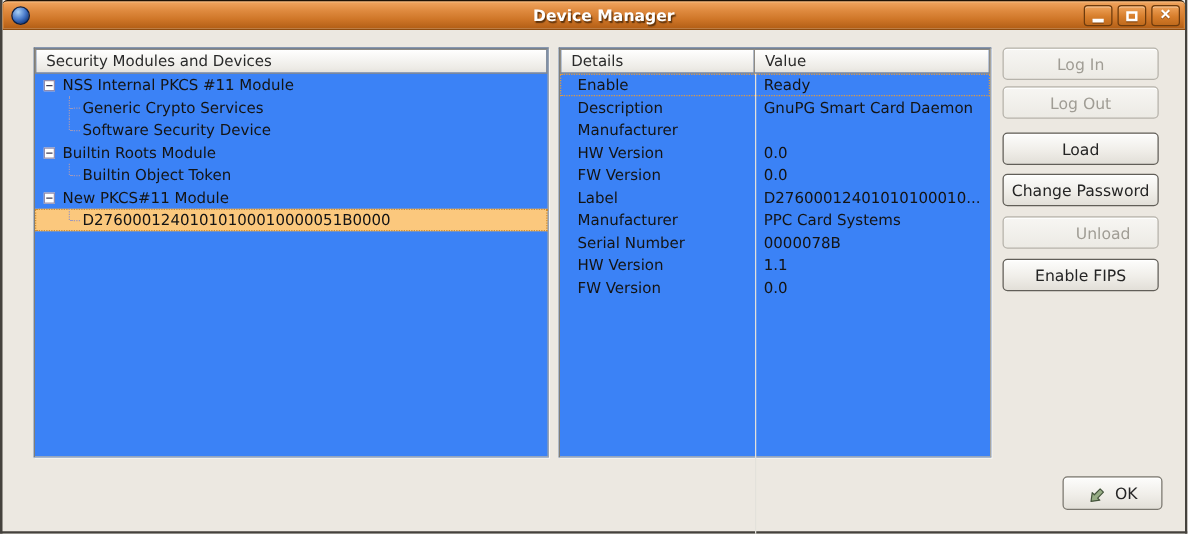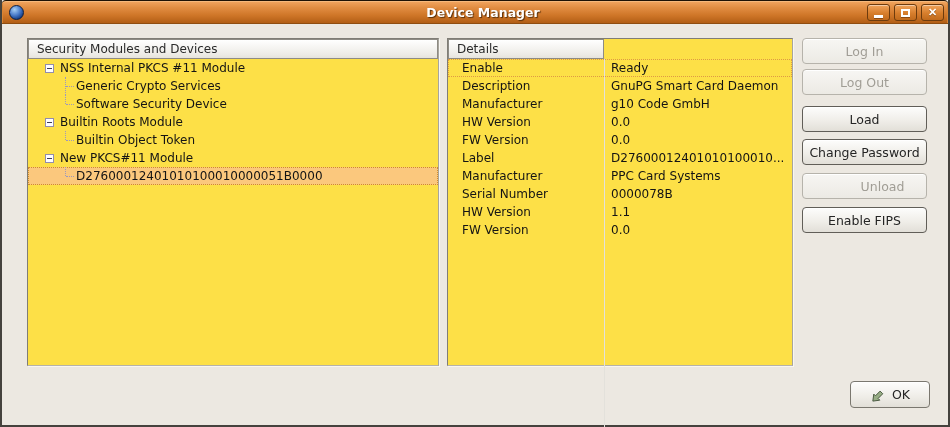--- a/index.html
+++ b/index.html
@@ -49,21 +49,21 @@
   }
   .glyph-min { width:9px; height:3px; background:#ffffff; margin-top:8px; box-shadow:0 1px 0 #8a4a12; }
   .glyph-max { width:9px; height:8px; border:2px solid #ffffff; box-shadow:0 1px 0 #8a4a12; }
   .glyph-close { color:#ffffff; font-size:11px; font-weight:bold; line-height:1; text-shadow:0 1px 0 #8a4a12; }
 
   
   .content { position:relative; height:400px; }
 
   .sunken {
     position:absolute;
-    background:#fde047;
+    background:#3b82f6;
     border:1px solid #807d76;
     border-bottom-color:#b5b2aa;
     border-right-color:#a8a59d;
     box-shadow:1px 1px 0 #f8f6f2;
   }
   .tree-panel  { left:25px;  top:14px; width:412px; height:328px; }
   .details-panel { left:445px; top:14px; width:346px; height:328px; }
 
   .panel-header-row { display:flex; height:20px; }
   .hcell {
@@ -74,21 +74,21 @@
     overflow:hidden; white-space:nowrap;
   }
   .tree-panel .hcell { width:100%; }
   .details-panel .hcell.c1 { width:156px; border-right:1px solid #8e8b84; }
   .details-panel .hcell.c2 { flex:1; margin-left:-1px; }
 
   
   .tree-body { position:relative; }
   .trow {
     height:18px; display:flex; align-items:center;
-    padding-left:16px; white-space:nowrap; font-size:12px; color:#141414;
+    padding-left:6px; white-space:nowrap; font-size:12px; color:#141414;
   }
   .trow.selected { background:#fbc87d; outline:1px dotted #cf8c2e; outline-offset:-1px; }
   .expander {
     width:9px; height:9px; margin-left:1px; margin-right:5px;
     border:1px solid #928dae; background:#ffffff;
     display:flex; align-items:center; justify-content:center; flex:0 0 auto;
   }
   .expander i { display:block; width:5px; height:1px; background:#3f3c55; }
   .connector { position:relative; width:12px; height:18px; margin-left:19px; flex:0 0 auto; }
   .connector::before {
@@ -205,33 +205,33 @@
           <div class="trow selected">
             <span class="connector last"></span>
             <span class="tlabel">D27600012401010100010000051B0000</span>
           </div>
         </div>
     </div>
 
     <div class="sunken details-panel">
       <div class="panel-header-row">
         <div class="hcell c1">Details</div>
+        <div class="hcell c2">Value</div>
       </div>
       <div class="details-body" id="details-body">
           <div class="drow focused">
             <span class="dcell1">Enable</span>
             <span class="dcell2">Ready</span>
           </div>
           <div class="drow">
             <span class="dcell1">Description</span>
             <span class="dcell2">GnuPG Smart Card Daemon</span>
           </div>
           <div class="drow">
             <span class="dcell1">Manufacturer</span>
-            <span class="dcell2">g10 Code GmbH</span>
           </div>
           <div class="drow">
             <span class="dcell1">HW Version</span>
             <span class="dcell2">0.0</span>
           </div>
           <div class="drow">
             <span class="dcell1">FW Version</span>
             <span class="dcell2">0.0</span>
           </div>
           <div class="drow">

